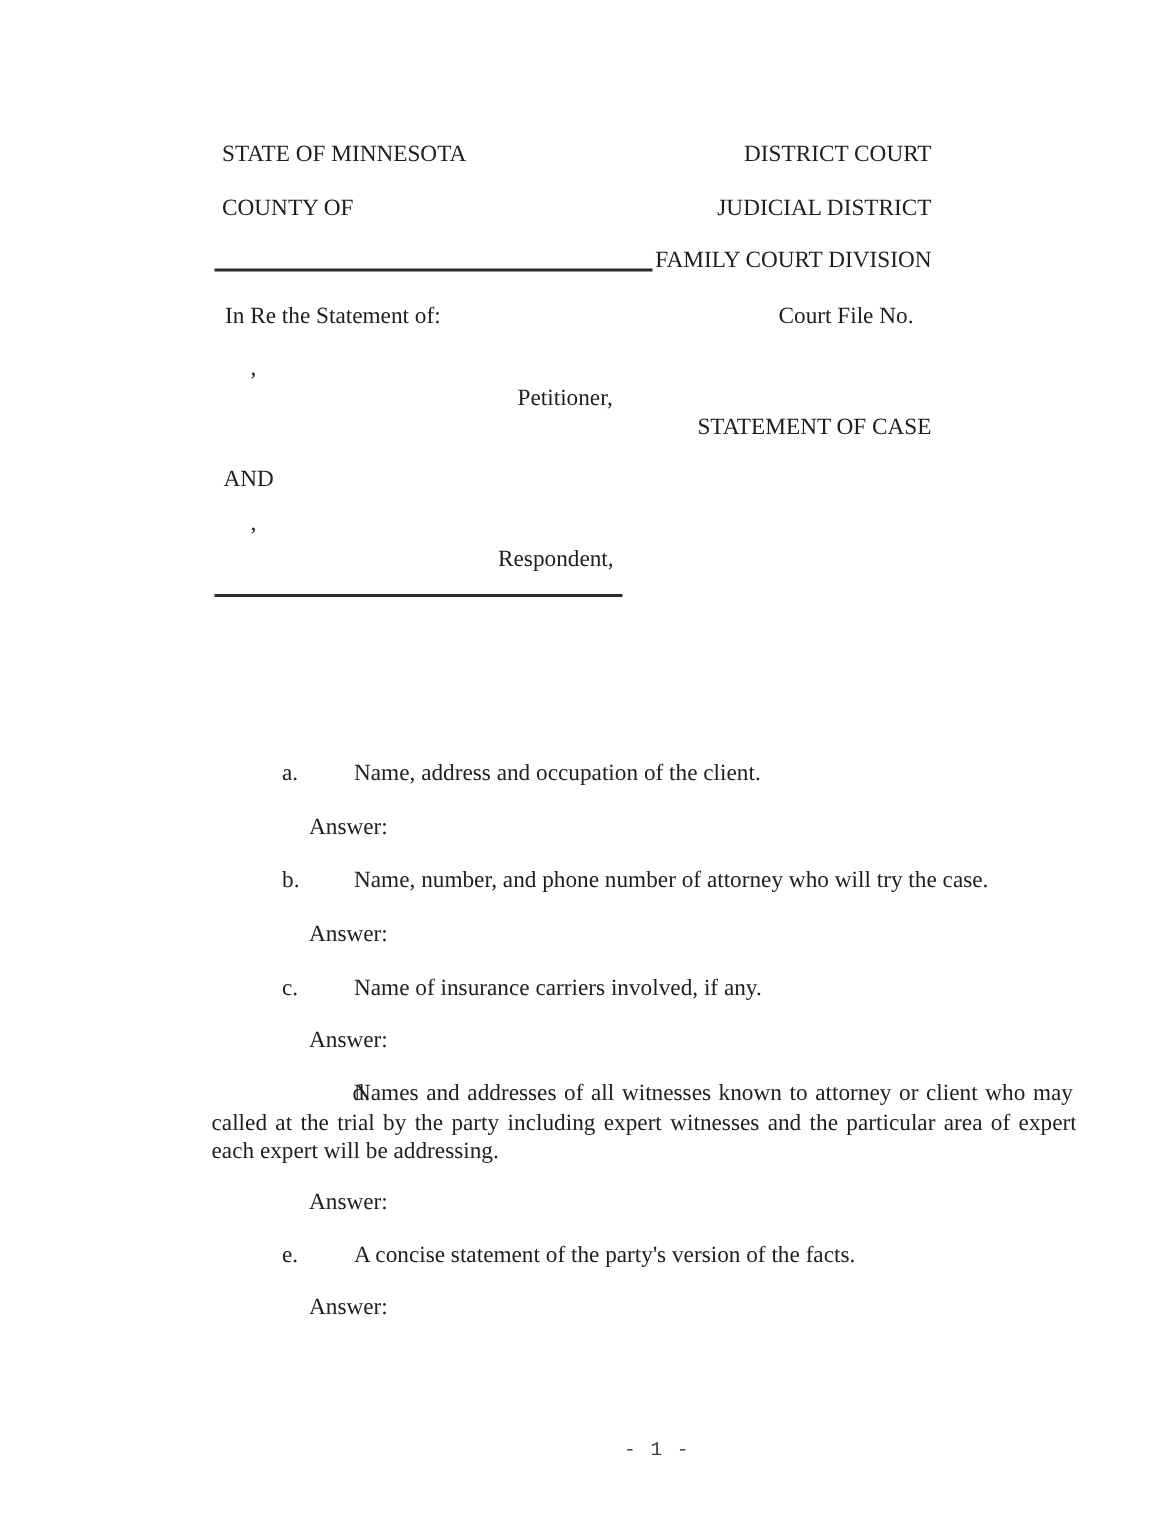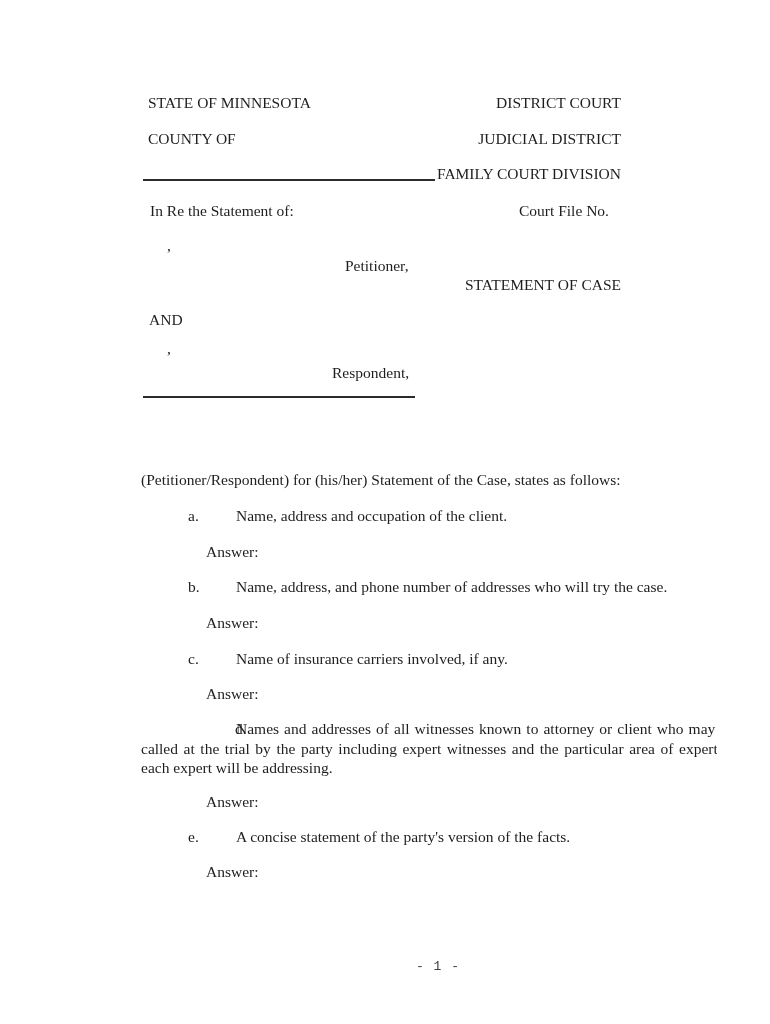--- a/index.html
+++ b/index.html
@@ -91,26 +91,25 @@
 
   <div class="abs right-col" style="top:275px">STATEMENT OF CASE</div>
 
   <div class="abs" style="left:96px;  top:310px">AND</div>
 
   <div class="abs comma" style="top:339px">,</div>
   <div class="abs" style="left:279px; top:363px">Respondent,</div>
 
   <div class="hline" style="left:90px; top:396px; width:272px"></div>
 
-  <div class="intro" style="top:470px">(Petitioner/Respondent) for (his/her) Statement of the Case, states as follows:</div>
 
   <div class="item" style="top:506px"><span class="letter">a.</span><span>Name, address and occupation of the client.</span></div>
   <div class="answer" style="top:542px">Answer:</div>
 
-  <div class="item" style="top:577px"><span class="letter">b.</span><span>Name, address, and phone number of addresses who will try the case.</span></div>
+  <div class="item" style="top:577px"><span class="letter">b.</span><span>Name, number, and phone number of attorney who will try the case.</span></div>
   <div class="answer" style="top:613px">Answer:</div>
 
   <div class="item" style="top:649px"><span class="letter">c.</span><span>Name of insurance carriers involved, if any.</span></div>
   <div class="answer" style="top:684px">Answer:</div>
 
   <div class="item item-justify" style="top:719px"><span class="letter">d.</span><span>Names and addresses of all witnesses known to attorney or client who may be called at the trial by the party including expert witnesses and the particular area of expertise each expert will be addressing.</span></div>
   <div class="answer" style="top:792px">Answer:</div>
 
   <div class="item" style="top:827px"><span class="letter">e.</span><span>A concise statement of the party's version of the facts.</span></div>
   <div class="answer" style="top:862px">Answer:</div>

